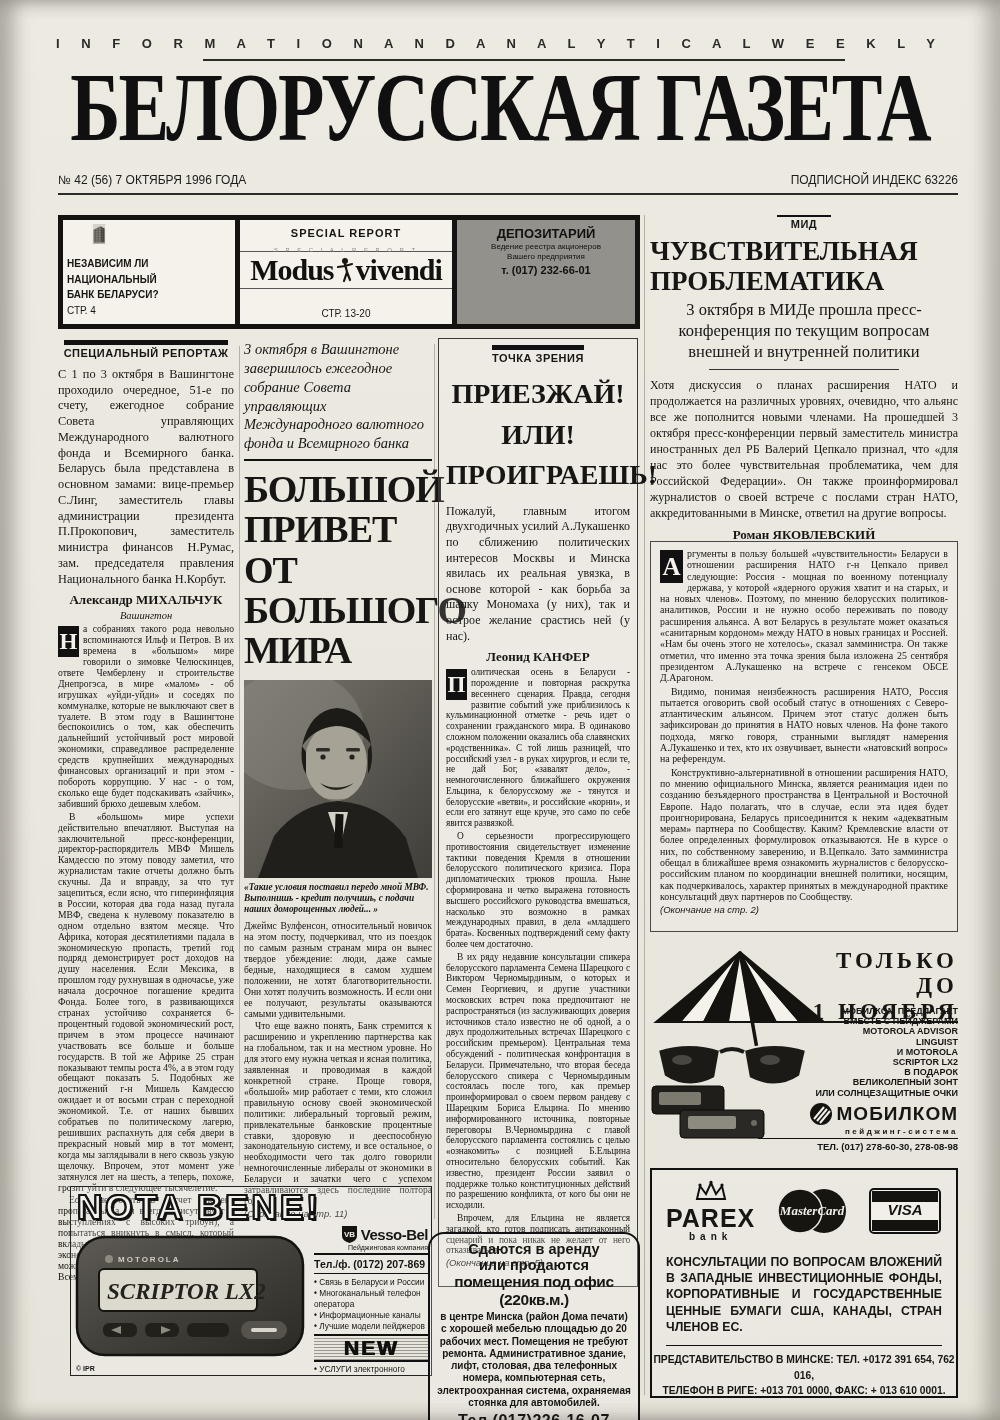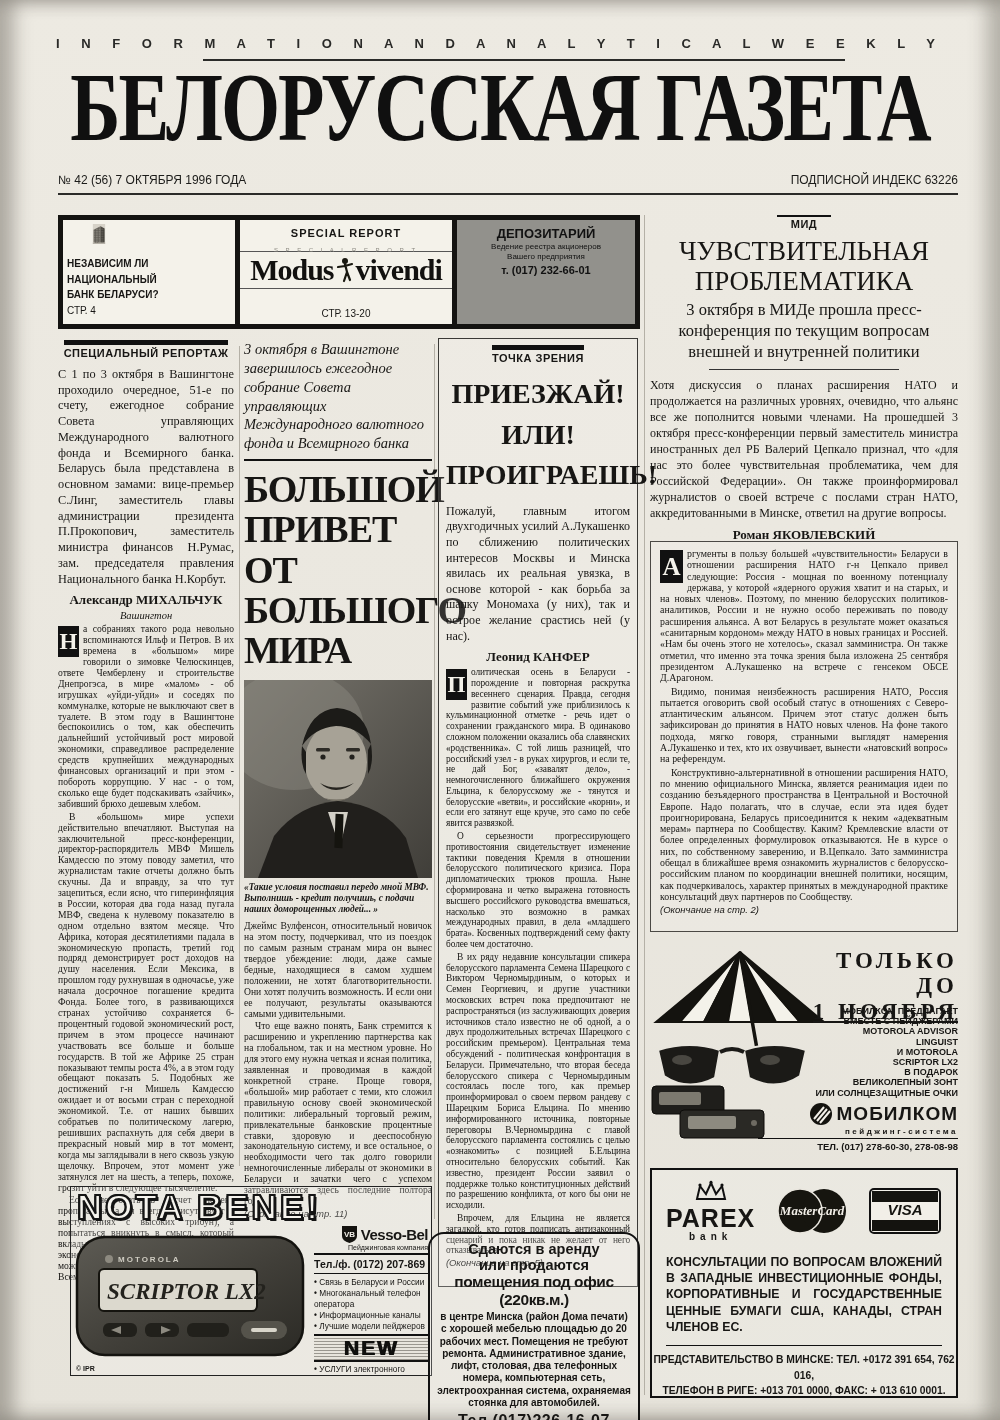--- a/index.html
+++ b/index.html
@@ -65,21 +65,21 @@
   .photo{width:188px;height:198px;display:block;}
   .caption{font-size:9.3px;font-weight:bold;font-style:italic;line-height:1.18;margin:4px 0 6px;}
   .col3{position:absolute;left:438px;top:338px;width:200px;border:1px solid #3a3936;
         padding:6px 7px 8px;box-sizing:border-box;background:rgba(255,255,255,.12);}
   .col3 .headline{text-align:center;font-weight:bold;font-size:28px;line-height:1.45;margin:10px 0 8px;}
   .col3 .lead{font-size:12px;line-height:1.3;text-align:justify;}
   .col3 .body{font-size:9.4px;line-height:10.8px;letter-spacing:-.1px;}
 
   
   .mid{position:absolute;left:650px;top:215px;width:308px;}
-  .mid .headline{text-align:center;font-weight:normal;font-size:27px;line-height:1.12;margin:6px 0 4px;}
+  .mid .headline{text-align:left;font-weight:bold;font-size:27px;line-height:1.12;margin:6px 0 4px;}
   .mid .deck{text-align:center;font-size:16.5px;line-height:1.25;font-weight:500;}
   .mid .deckrule{width:190px;height:1px;background:#333;margin:7px auto 8px;}
   .mid .lead{font-size:12px;line-height:1.33;text-align:justify;}
   .midbox{position:absolute;left:650px;top:541px;width:308px;box-sizing:border-box;border:1px solid #4a4844;
           padding:6px 9px;background:rgba(255,255,255,.1);}
   .midbox .body{font-size:9.9px;line-height:11.3px;}
   .midbox .dc{width:23px;height:33px;font-size:25px;line-height:33px;}
 
   .vsep{position:absolute;width:1px;background:#b4b0a6;}
 

